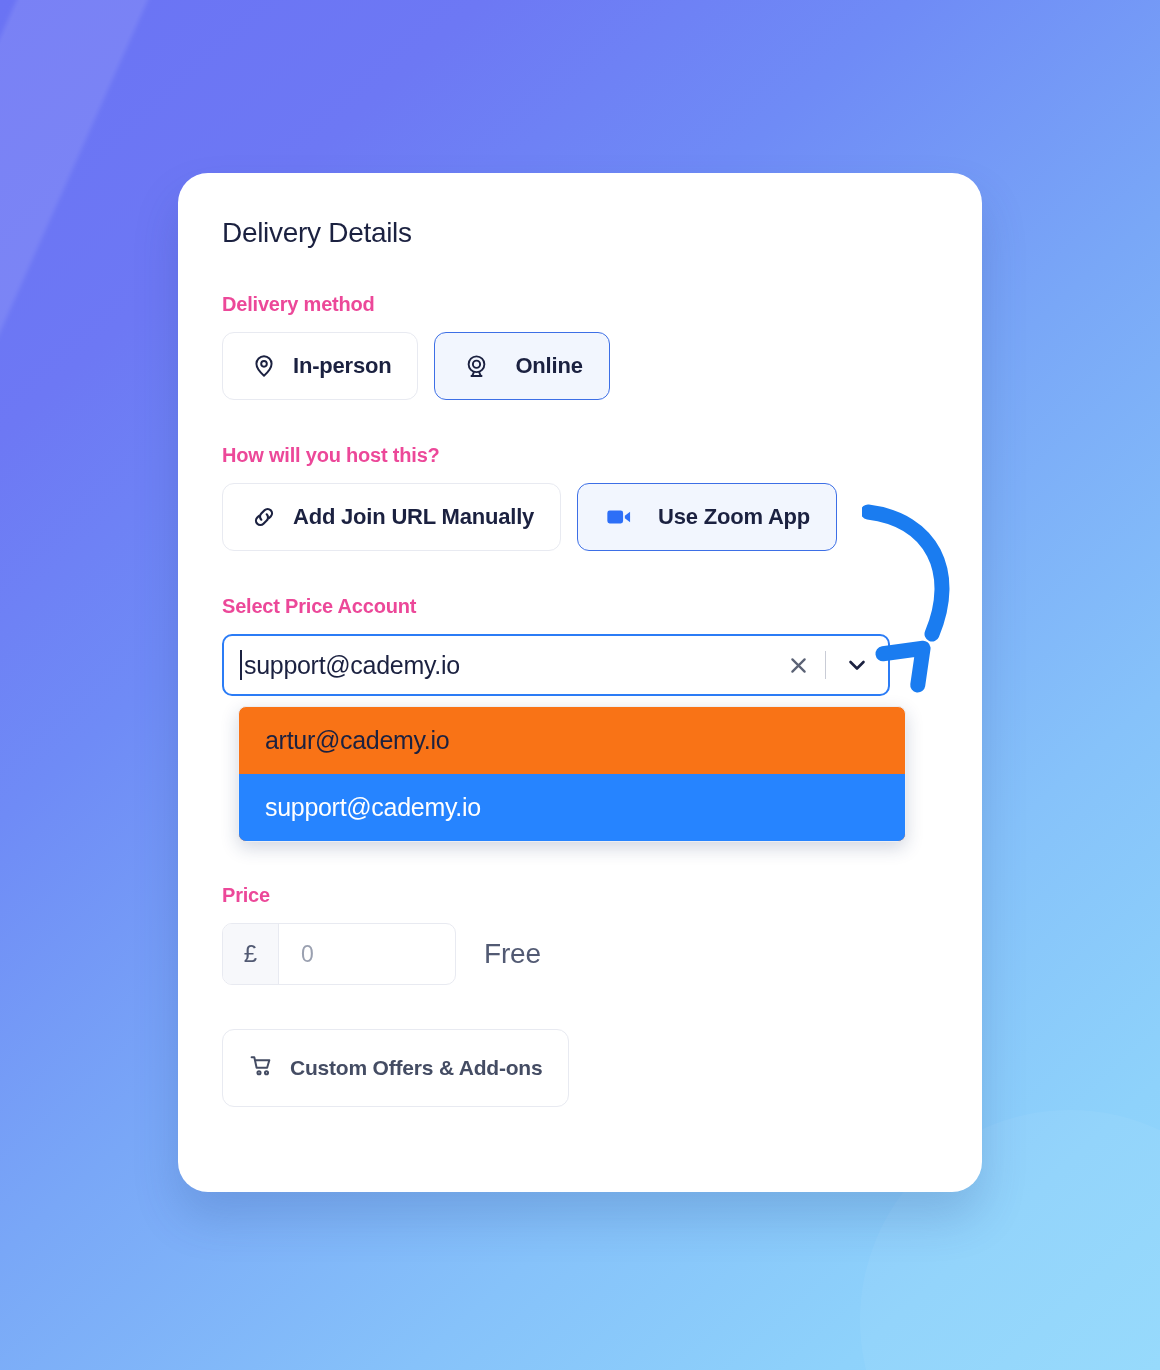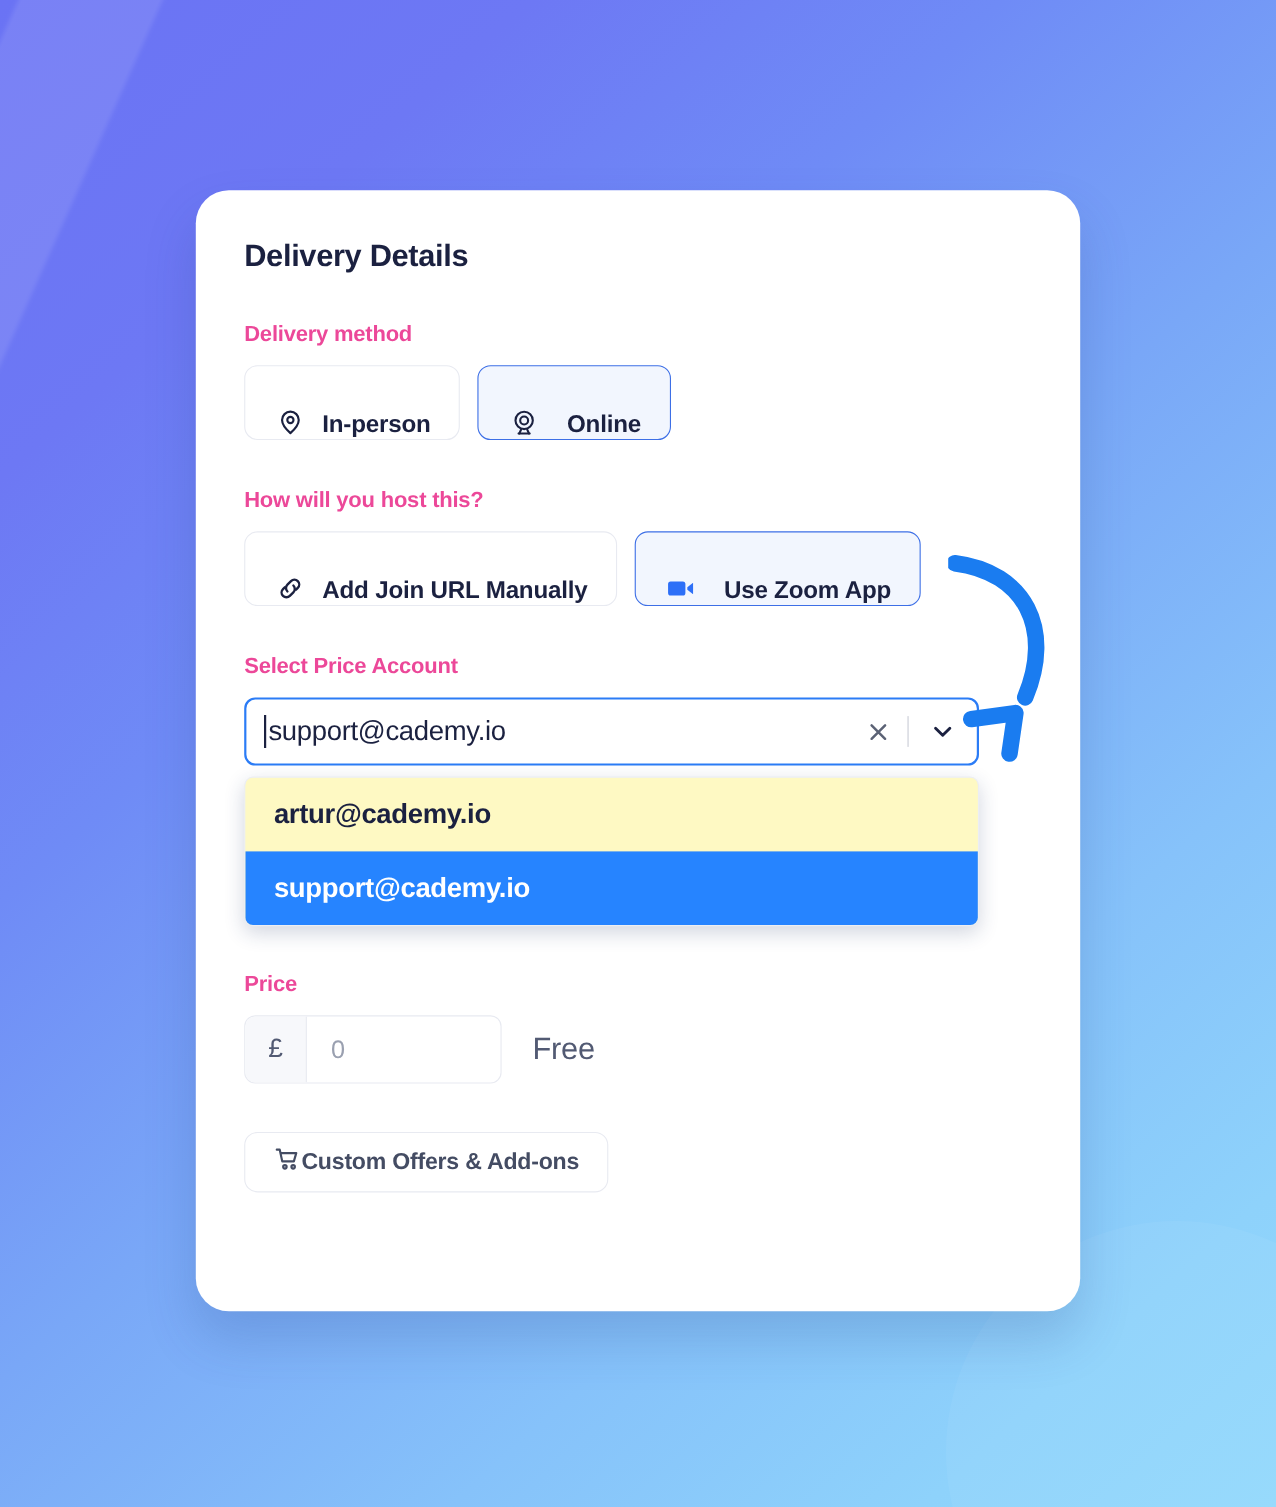--- a/index.html
+++ b/index.html
@@ -54,21 +54,21 @@
     width: 804px;
     height: 1019px;
     background: #ffffff;
     border-radius: 30px;
     box-shadow: 0 26px 46px rgba(40, 70, 140, 0.20);
     padding: 44px 0 0 44px;
   }
 
   .card-title {
     font-size: 28px;
-    font-weight: bold;
+    font-weight: normal;
     color: #1b2140;
     letter-spacing: -0.3px;
     margin-bottom: 44px;
   }
 
   .field-label {
     font-size: 20px;
     font-weight: bold;
     color: #ec4899;
     letter-spacing: -0.2px;
@@ -76,21 +76,21 @@
   }
 
   .btn-row {
     display: flex;
     gap: 16px;
     margin-bottom: 44px;
   }
 
   .opt-btn {
     display: flex;
-    align-items: flex-end;
+    align-items: center;
     gap: 14px;
     height: 68px;
     padding: 0 26px;
     background: #ffffff;
     border: 1.5px solid #e8eaf1;
     border-radius: 12px;
     font-size: 22px;
     font-weight: bold;
     color: #1b2140;
     letter-spacing: -0.2px;
@@ -161,29 +161,28 @@
     display: flex;
     align-items: center;
     justify-content: center;
     width: 34px;
     height: 34px;
     cursor: pointer;
   }
 
   .menu {
     position: absolute;
-    left: 0;
+    left: 16px;
     top: 72px;
     width: 668px;
-    background: #fef9c3;
+    background: #f97316;
     border-radius: 8px;
     box-shadow: 0 6px 18px rgba(30,50,100,0.20);
     overflow: hidden;
     border: 1px solid #eceef3;
-    font-weight: bold;
   }
   .menu-item {
     height: 67px;
     display: flex;
     align-items: center;
     padding-left: 26px;
     font-size: 25px;
     color: #1b2140;
     letter-spacing: -0.3px;
     cursor: pointer;
@@ -231,21 +230,22 @@
   }
   .free-label {
     font-size: 28px;
     color: #525a73;
     letter-spacing: -0.2px;
   }
 
   .addons-btn {
     display: inline-flex;
     align-items: center;
-    height: 55px;
+    gap: 16px;
+    height: 78px;
     padding: 0 26px;
     background: #fff;
     border: 1.5px solid #e8eaf1;
     border-radius: 12px;
     font-size: 21px;
     font-weight: bold;
     color: #444c63;
     letter-spacing: -0.2px;
     cursor: pointer;
   }

